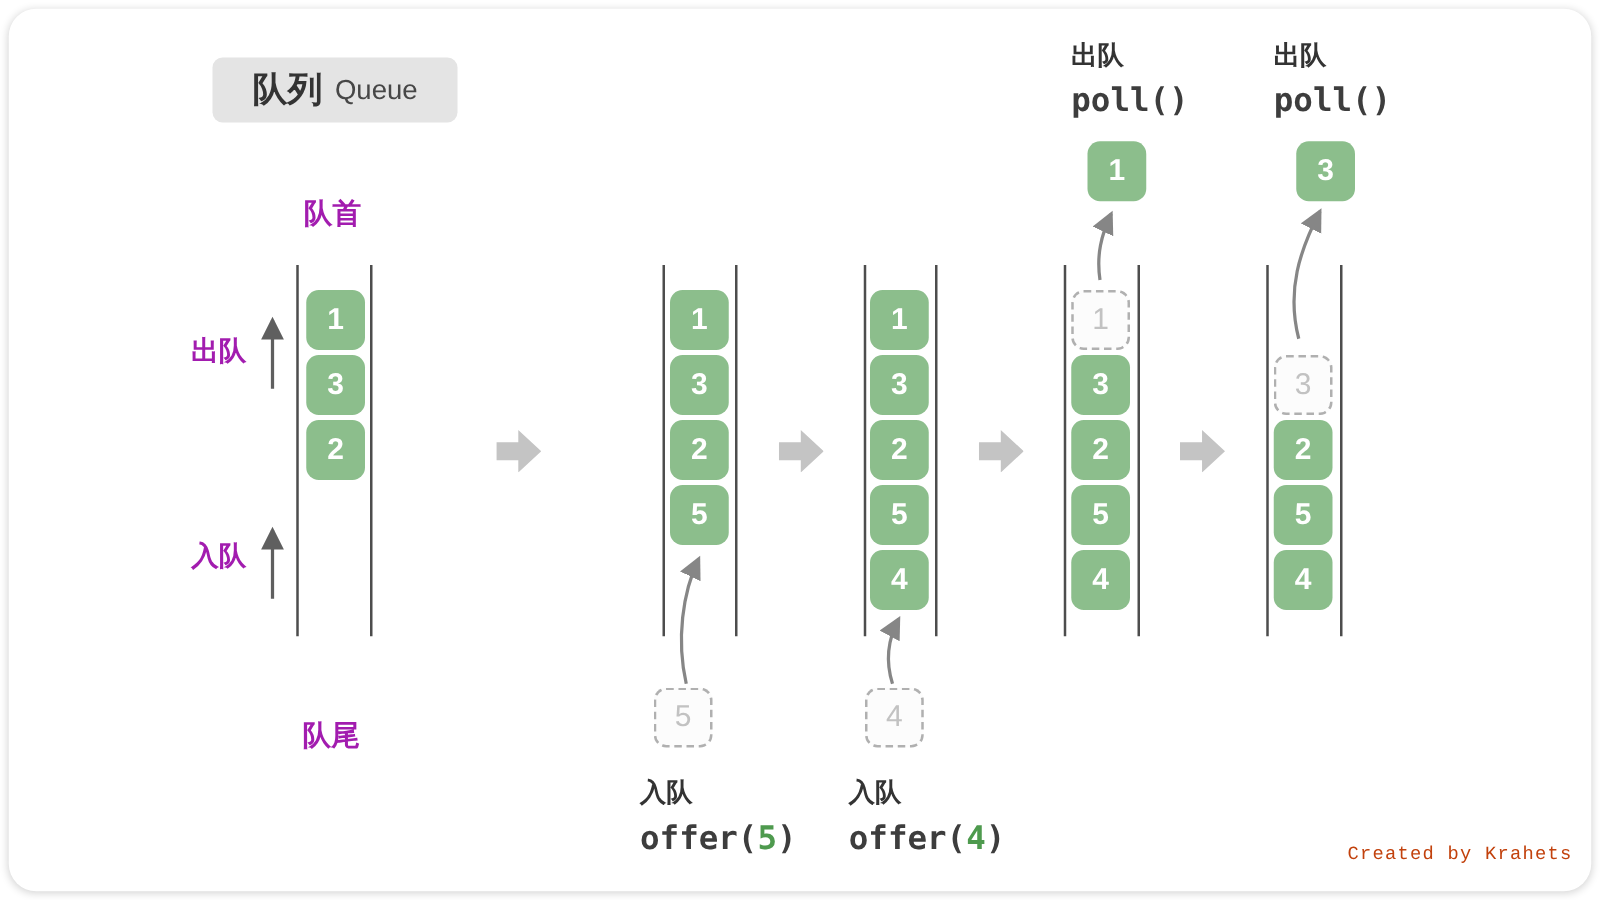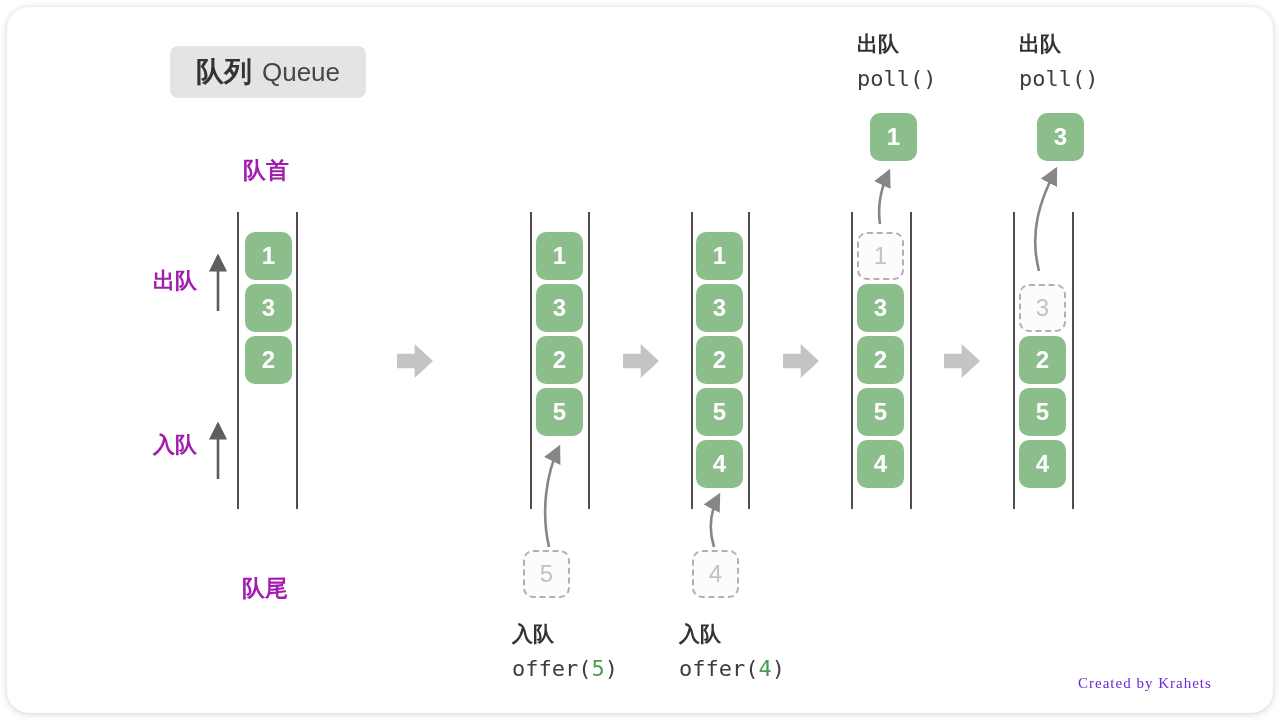--- a/index.html
+++ b/index.html
@@ -14,21 +14,21 @@
     border-radius:22px; box-shadow:0 1px 7px rgba(0,0,0,.18);
   }
 
   
   .titlebox {
     position:absolute; left:170px; top:46px; width:196px; height:52px;
     background:#e4e4e4; border-radius:8px;
     display:flex; align-items:center; justify-content:center; gap:10px;
   }
   .title-zh { font-size:28px; font-weight:700; color:#333;text-align:center; }
-  .title-en { font-size:26px; font-weight:400; color:#474747; }
+  .title-en { font-size:22px; font-weight:400; color:#474747; }
 
   
   .zhlabel { position:absolute; font-weight:700; color:#a21caf; font-size:23px; white-space:nowrap; }
   .lab-front { left:243px; top:155px; }
   .lab-rear  { left:242px; top:538px;margin-top:35px; }
   .lab-deq   { left:153px; top:266px; font-size:22px; }
   .lab-enq   { left:153px; top:430px; font-size:22px; }
 
   
   .qcol {
@@ -63,32 +63,32 @@
   .ba3{left:783px;top:344px} .ba4{left:944px;top:344px}
 
   
   .overlay { position:absolute; left:0; top:0; pointer-events:none; }
 
   
   .op { position:absolute; white-space:nowrap; }
   .op .op-zh { font-size:21px; font-weight:700; color:#333; margin-bottom:8px; }
   .op .op-code {
     font-family:"DejaVu Sans Mono", monospace;
-    font-size:22px; font-weight:400; color:#3d3d3d;
+    font-size:26px; font-weight:700; color:#3d3d3d;
   }
   .op .op-code .green { color:#4e9a4e; }
   .op-poll1 { left:857px; top:30px; }
   .op-poll2 { left:1019px; top:30px; }
   .op-offer1 { left:512px; top:620px; }
   .op-offer2 { left:679px; top:620px; }
 
   .watermark {
     position:absolute; left:1078px; top:675px;
-    font-family:Liberation Serif, serif;
-    font-size:15px; color:#6d28d9; letter-spacing:1px;
+    font-family:Liberation Mono, monospace;
+    font-size:15px; color:#c2410c; letter-spacing:1px;
   }
 </style>
 </head>
 <body>
 
 <div class="canvas">
   <div class="card"></div>
 
   <div class="titlebox">
     <span class="title-zh">队列</span>

